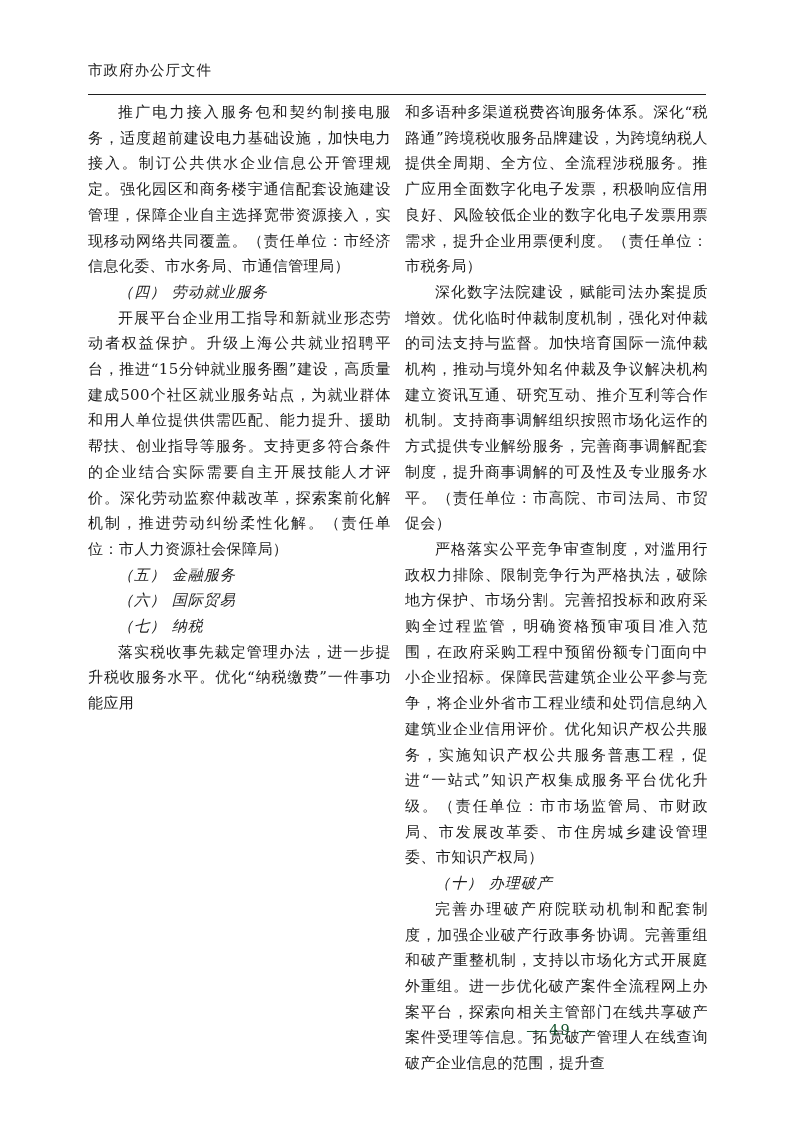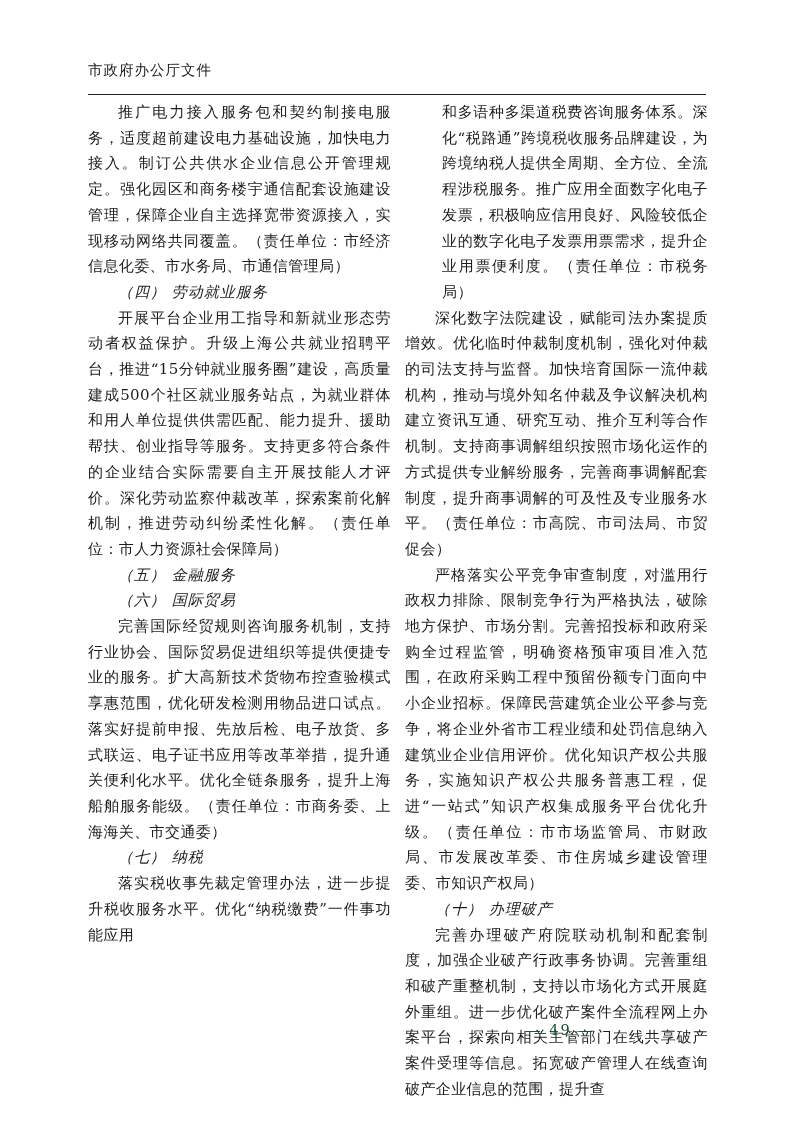--- a/index.html
+++ b/index.html
@@ -52,21 +52,20 @@
     letter-spacing: 0.4px;
     color: #1c1c1c;
   }
   .col p {
     margin: 0;
     padding: 0;
     text-indent: 2em;
   }
   .col p.no-indent {
     text-indent: 0;
-    margin-left: 37px;
   }
   .col p.heading {
     font-style: italic;
     letter-spacing: 1px;
   }
   .footer {
     position: absolute;
     top: 1022px;
     left: 403px;
     width: 315px;
@@ -88,21 +87,20 @@
   <div class="header-rule"></div>
 
   <div class="content">
 
     <div class="col">
       <p class="para">推广电力接入服务包和契约制接电服务，适度超前建设电力基础设施，加快电力接入。制订公共供水企业信息公开管理规定。强化园区和商务楼宇通信配套设施建设管理，保障企业自主选择宽带资源接入，实现移动网络共同覆盖。（责任单位：市经济信息化委、市水务局、市通信管理局）</p>
       <p class="heading">（四） 劳动就业服务</p>
       <p class="para">开展平台企业用工指导和新就业形态劳动者权益保护。升级上海公共就业招聘平台，推进“15分钟就业服务圈”建设，高质量建成500个社区就业服务站点，为就业群体和用人单位提供供需匹配、能力提升、援助帮扶、创业指导等服务。支持更多符合条件的企业结合实际需要自主开展技能人才评价。深化劳动监察仲裁改革，探索案前化解机制，推进劳动纠纷柔性化解。（责任单位：市人力资源社会保障局）</p>
       <p class="heading">（五） 金融服务</p>
       <p class="heading">（六） 国际贸易</p>
-      <p class="para">完善国际经贸规则咨询服务机制，支持行业协会、国际贸易促进组织等提供便捷专业的服务。扩大高新技术货物布控查验模式享惠范围，优化研发检测用物品进口试点。落实好提前申报、先放后检、电子放货、多式联运、电子证书应用等改革举措，提升通关便利化水平。优化全链条服务，提升上海船舶服务能级。（责任单位：市商务委、上海海关、市交通委）</p>
       <p class="heading">（七） 纳税</p>
       <p class="para">落实税收事先裁定管理办法，进一步提升税收服务水平。优化“纳税缴费”一件事功能应用</p>
     </div>
 
     <div class="col">
       <p class="para no-indent">和多语种多渠道税费咨询服务体系。深化“税路通”跨境税收服务品牌建设，为跨境纳税人提供全周期、全方位、全流程涉税服务。推广应用全面数字化电子发票，积极响应信用良好、风险较低企业的数字化电子发票用票需求，提升企业用票便利度。（责任单位：市税务局）</p>
       <p class="para">深化数字法院建设，赋能司法办案提质增效。优化临时仲裁制度机制，强化对仲裁的司法支持与监督。加快培育国际一流仲裁机构，推动与境外知名仲裁及争议解决机构建立资讯互通、研究互动、推介互利等合作机制。支持商事调解组织按照市场化运作的方式提供专业解纷服务，完善商事调解配套制度，提升商事调解的可及性及专业服务水平。（责任单位：市高院、市司法局、市贸促会）</p>
       <p class="para">严格落实公平竞争审查制度，对滥用行政权力排除、限制竞争行为严格执法，破除地方保护、市场分割。完善招投标和政府采购全过程监管，明确资格预审项目准入范围，在政府采购工程中预留份额专门面向中小企业招标。保障民营建筑企业公平参与竞争，将企业外省市工程业绩和处罚信息纳入建筑业企业信用评价。优化知识产权公共服务，实施知识产权公共服务普惠工程，促进“一站式”知识产权集成服务平台优化升级。（责任单位：市市场监管局、市财政局、市发展改革委、市住房城乡建设管理委、市知识产权局）</p>
       <p class="heading">（十） 办理破产</p>
       <p class="para">完善办理破产府院联动机制和配套制度，加强企业破产行政事务协调。完善重组和破产重整机制，支持以市场化方式开展庭外重组。进一步优化破产案件全流程网上办案平台，探索向相关主管部门在线共享破产案件受理等信息。拓宽破产管理人在线查询破产企业信息的范围，提升查</p>

